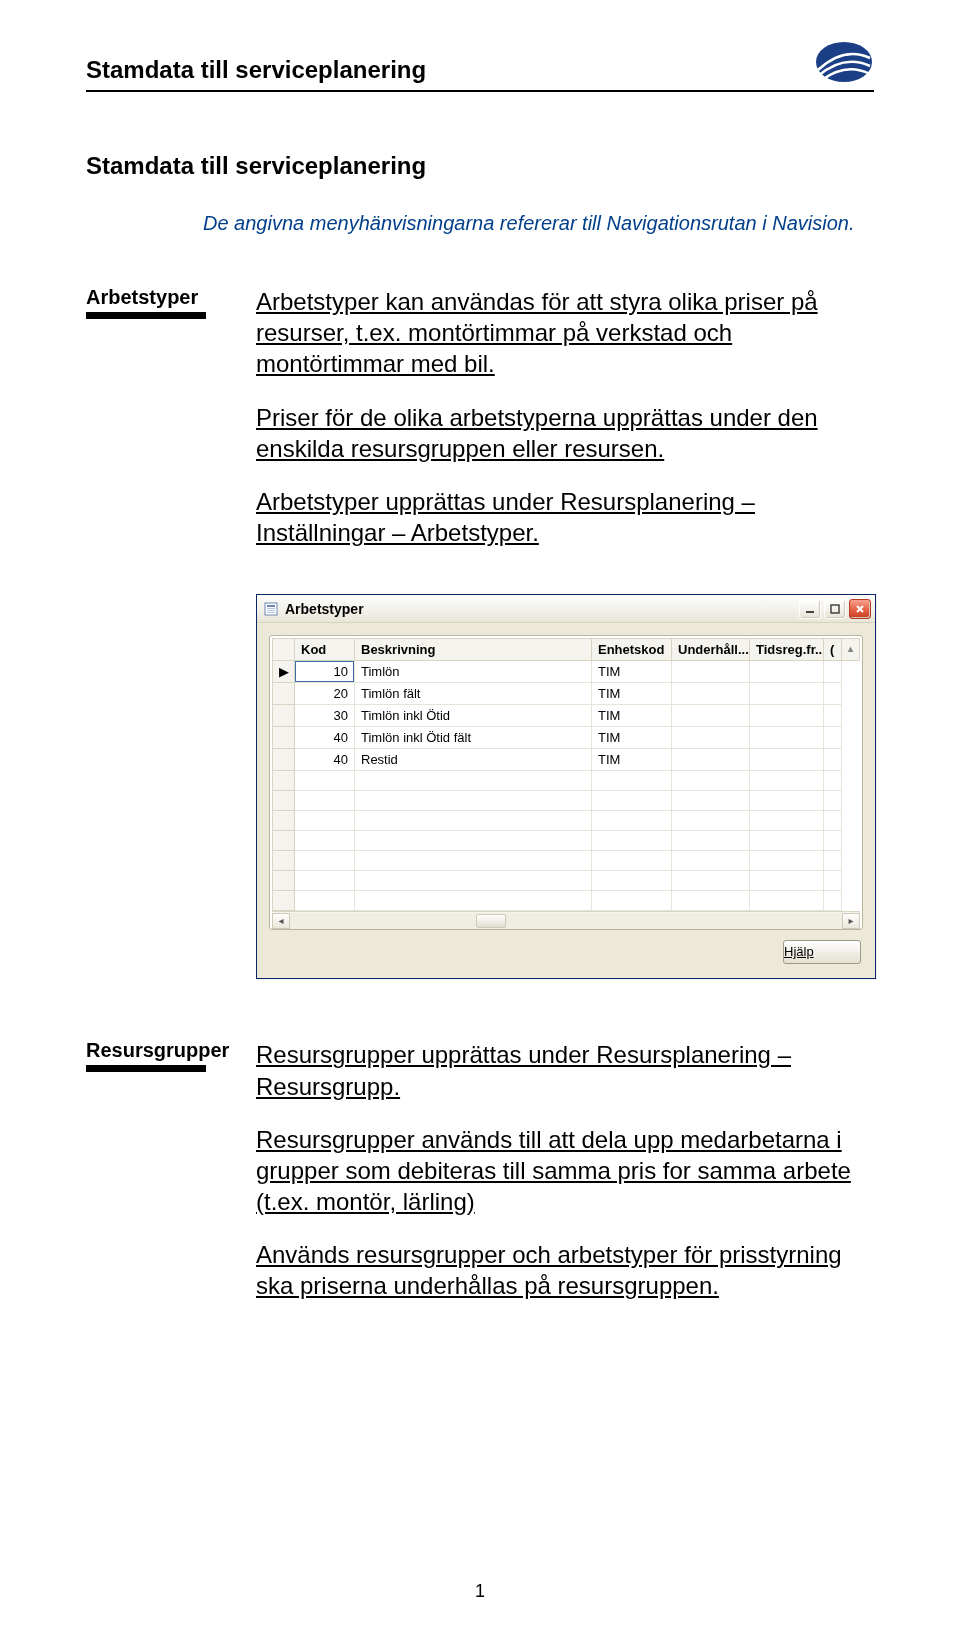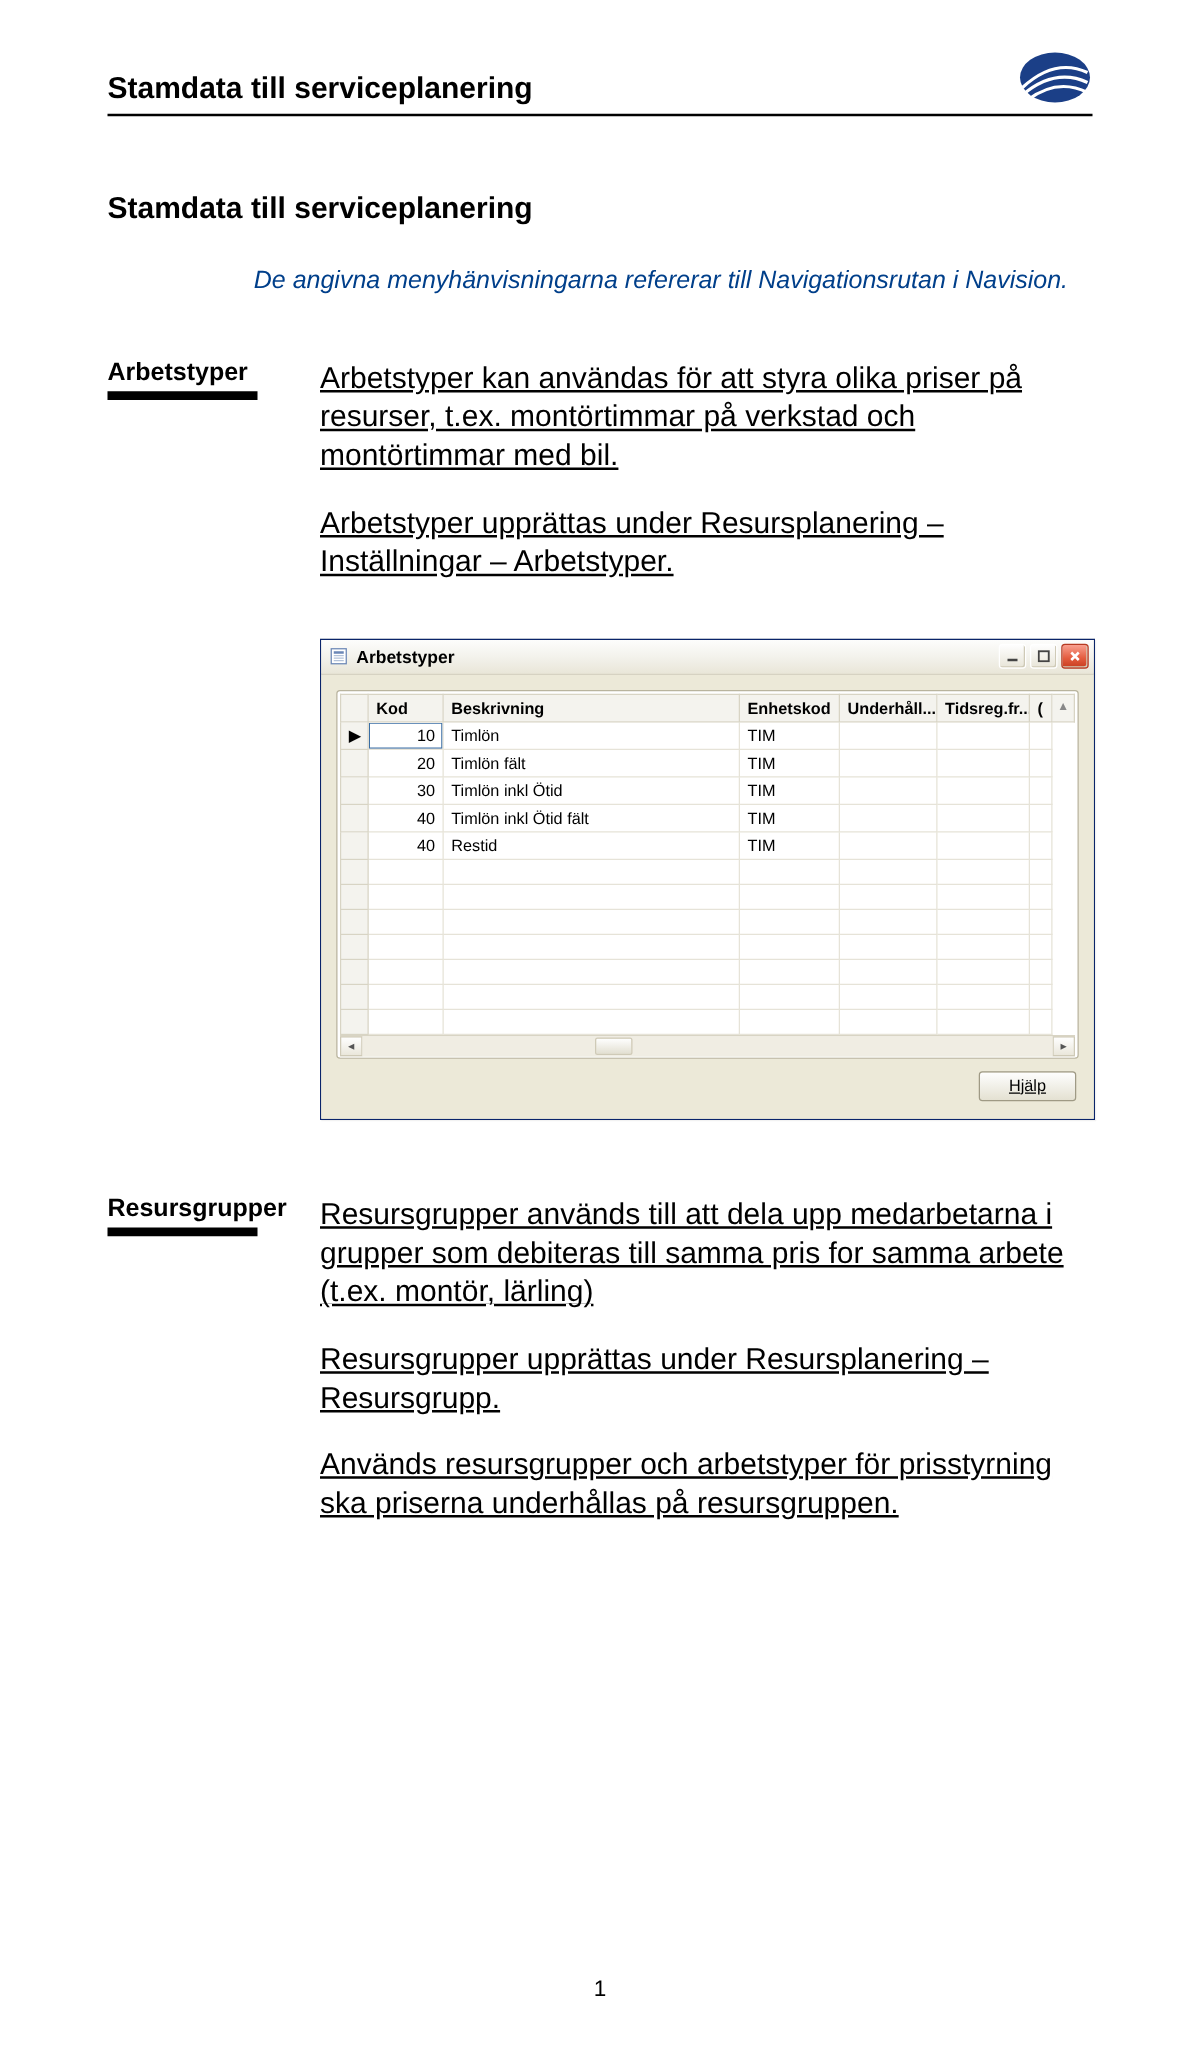--- a/index.html
+++ b/index.html
@@ -175,21 +175,21 @@
   .hs-track { flex:1; height:16px; background:#f0ede3; position:relative; }
   .hs-thumb { position:absolute; left:186px; top:1px; width:30px; height:14px; background:linear-gradient(180deg,#fefefe,#e2dfd1); border:1px solid #cfcab7; border-radius:2px; }
   .help-row { display:flex; justify-content:flex-end; padding: 10px 2px 2px 0; }
   .help-btn {
     width: 78px; height: 24px;
     border: 1px solid #9f9a85;
     border-radius: 3px;
     background: linear-gradient(180deg,#fefefe,#e4e1d2);
     font-size: 13px;
     text-decoration: underline;
-    text-align: center;
+    text-align: left;
     line-height: 22px;
   }
   .pageno {
     position: absolute;
     bottom: 40px; left: 0; right: 0;
     text-align: center;
     font-size: 18px;
   }
   .scroll-arrow { font-size:10px; color:#888; text-align:center; line-height:14px;}
 </style>
@@ -213,20 +213,21 @@
 
   <div class="intro">De angivna menyhänvisningarna refererar till Navigationsrutan i Navision.</div>
 
   <div class="section">
     <div class="section-label">
       <div>Arbetstyper</div>
       <div class="underline-bar"></div>
     </div>
     <div class="section-body">
       <p>Arbetstyper kan användas för att styra olika priser på resurser, t.ex. montörtimmar på verkstad och montörtimmar med bil.</p>
+      <p>Priser för de olika arbetstyperna upprättas under den enskilda resursgruppen eller resursen.</p>
       <p>Arbetstyper upprättas under Resursplanering – Inställningar – Arbetstyper.</p>
     </div>
   </div>
 
   <div class="win">
     <div class="titlebar">
       <span class="titlebar-icon">
         <svg width="14" height="14" viewBox="0 0 14 14">
           <rect x="1" y="1" width="12" height="12" fill="#fff" stroke="#6b87b6"></rect>
           <rect x="3" y="3" width="8" height="2" fill="#6b87b6"></rect>
@@ -408,20 +409,20 @@
       </div>
     </div>
   </div>
 
   <div class="section">
     <div class="section-label">
       <div>Resursgrupper</div>
       <div class="underline-bar"></div>
     </div>
     <div class="section-body">
+      <p>Resursgrupper upprättas under Resursplanering – Resursgrupp.</p>
       <p>Resursgrupper används till att dela upp medarbetarna i grupper som debiteras till samma pris for samma arbete (t.ex. montör, lärling)</p>
-      <p>Resursgrupper upprättas under Resursplanering – Resursgrupp.</p>
       <p>Används resursgrupper och arbetstyper för prisstyrning ska priserna underhållas på resursgruppen.</p>
     </div>
   </div>
 </div>
 
 <div class="pageno">1</div>
 
 </body></html>

